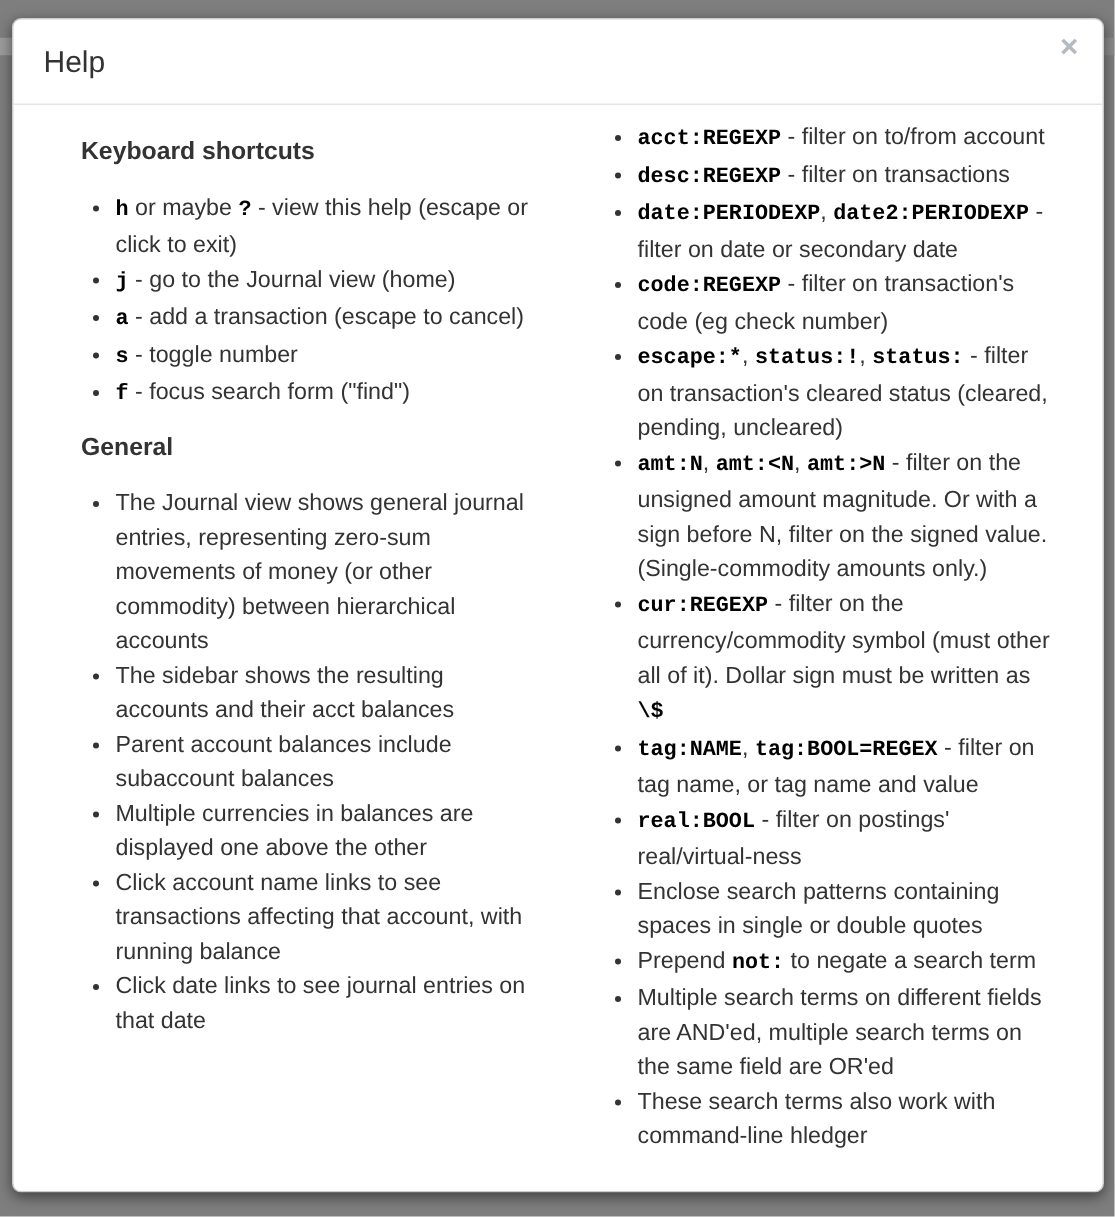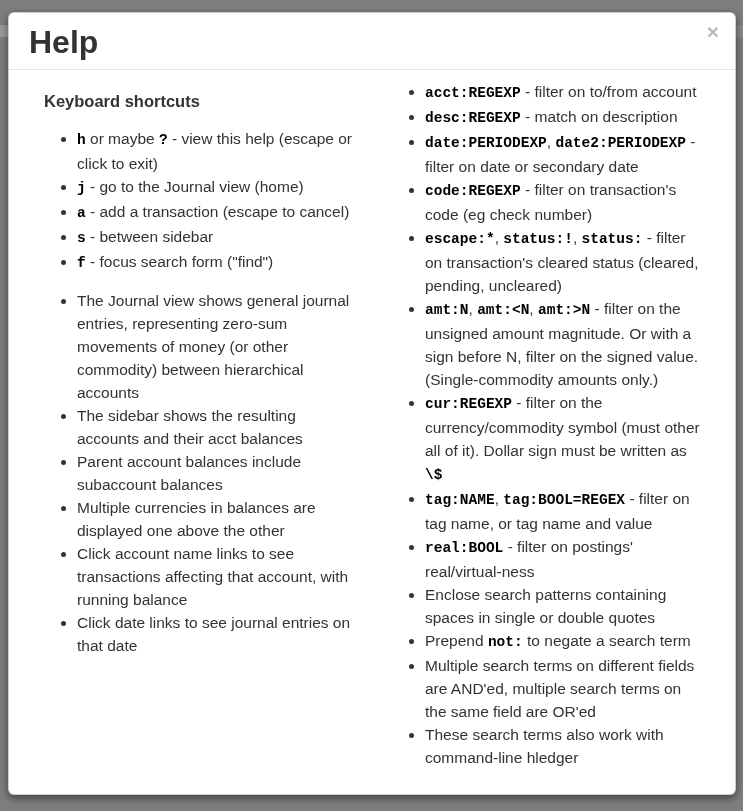--- a/index.html
+++ b/index.html
@@ -67,40 +67,40 @@
     box-shadow: 0 3px 9px rgba(0,0,0,0.5);
     overflow: hidden;
   }
   .modal-header {
     position: relative;
     padding: 14px 20px 12px 20px;
     border-bottom: 1px solid var(--divider);
   }
   .modal-title {
     margin: 0;
-    font-size: 32px;
-    font-weight: 700;
+    font-size: 20px;
+    font-weight: 400;
     line-height: 30px;
     color: var(--text);
   }
   .close-btn {
     position: absolute; right: 16px; top: 8px;
     background: none; border: 0; padding: 0;
     font-size: 21px; font-weight: 700;
     line-height: 21px;
     color: var(--close);
     cursor: pointer;
     font-family: "Liberation Sans", sans-serif;
   }
   .modal-body { padding: 10px 15px 20px 15px; }
   .row { display: flex; margin: 0; }
   .col { width: 50%; padding: 0 16px; }
 
   .section-heading {
-    margin: 12px 0 16px 4px;
+    margin: 12px 0 16px 14px;
     font-size: 16.5px;
     font-weight: 700;
     color: var(--text);
   }
   ul.help-list {
     margin: 0 0 14px 0;
     padding: 0 0 0 37px;
     list-style: disc outside;
   }
   ul.help-list li {
@@ -136,40 +136,41 @@
   </div>
   <div class="modal-body">
     <div class="row">
       <div class="col">
         <section>
           <h3 class="section-heading">Keyboard shortcuts</h3>
           <ul class="help-list">
               <li><code>h</code><span> or maybe </span><code>?</code><span> - view this help (escape or click to exit)</span></li>
               <li><code>j</code><span> - go to the Journal view (home)</span></li>
               <li><code>a</code><span> - add a transaction (escape to cancel)</span></li>
-              <li><code>s</code><span> - between sidebar</span></li>
+              <li><code>s</code><span> - toggle number</span></li>
               <li><code>f</code><span> - focus search form ("find")</span></li>
             </ul>
         </section>
         <section>
+          <h3 class="section-heading">General</h3>
           <ul class="help-list">
               <li><span>The Journal view shows general journal entries, representing zero-sum movements of money (or other commodity) between hierarchical accounts</span></li>
               <li><span>The sidebar shows the resulting accounts and their acct balances</span></li>
               <li><span>Parent account balances include subaccount balances</span></li>
               <li><span>Multiple currencies in balances are displayed one above the other</span></li>
               <li><span>Click account name links to see transactions affecting that account, with running balance</span></li>
               <li><span>Click date links to see journal entries on that date</span></li>
             </ul>
         </section>
       </div>
       <div class="col">
         <section>
           <ul class="help-list">
               <li><code>acct:REGEXP</code><span> - filter on to/from account</span></li>
-              <li><code>desc:REGEXP</code><span> - match on description</span></li>
+              <li><code>desc:REGEXP</code><span> - filter on transactions</span></li>
               <li><code>date:PERIODEXP</code><span>, </span><code>date2:PERIODEXP</code><span> - filter on date or secondary date</span></li>
               <li><code>code:REGEXP</code><span> - filter on transaction's code (eg check number)</span></li>
               <li><code>escape:*</code><span>, </span><code>status:!</code><span>, </span><code>status:</code><span> - filter on transaction's cleared status (cleared, pending, uncleared)</span></li>
               <li><code>amt:N</code><span>, </span><code>amt:&lt;N</code><span>, </span><code>amt:&gt;N</code><span> - filter on the unsigned amount magnitude. Or with a sign before N, filter on the signed value. (Single-commodity amounts only.)</span></li>
               <li><code>cur:REGEXP</code><span> - filter on the currency/commodity symbol (must other all of it). Dollar sign must be written as </span><code>\$</code></li>
               <li><code>tag:NAME</code><span>, </span><code>tag:BOOL=REGEX</code><span> - filter on tag name, or tag name and value</span></li>
               <li><code>real:BOOL</code><span> - filter on postings' real/virtual-ness</span></li>
               <li><span>Enclose search patterns containing spaces in single or double quotes</span></li>
               <li><span>Prepend </span><code>not:</code><span> to negate a search term</span></li>
               <li><span>Multiple search terms on different fields are AND'ed, multiple search terms on the same field are OR'ed</span></li>

